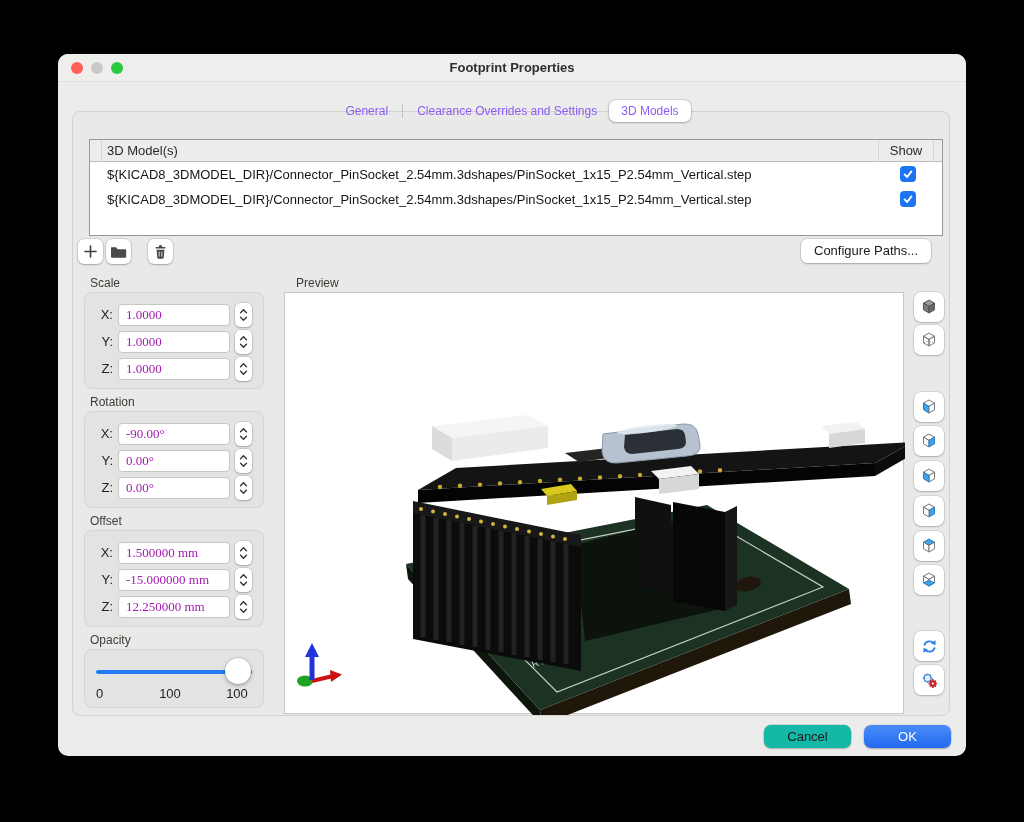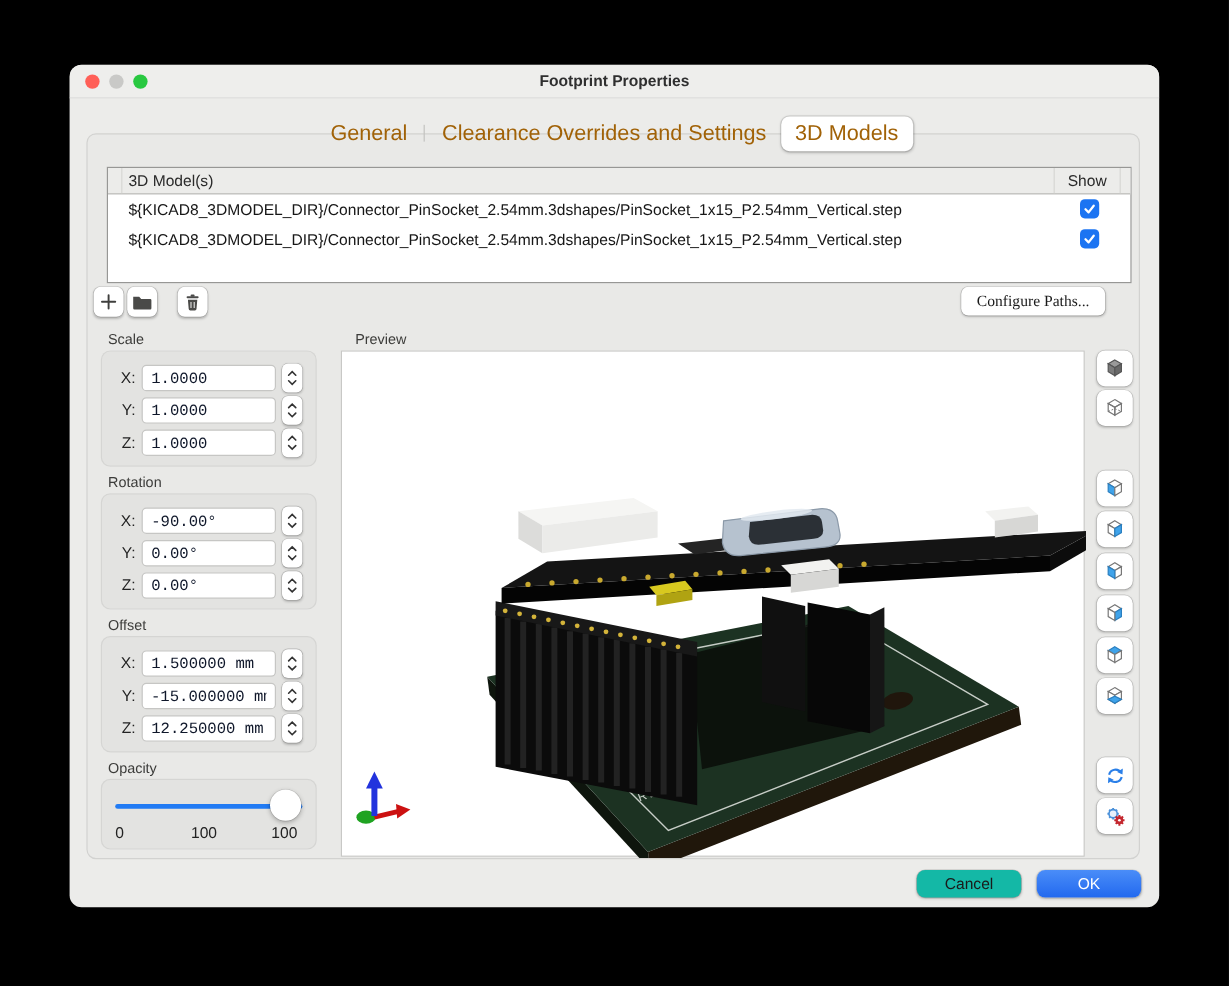--- a/index.html
+++ b/index.html
@@ -16,21 +16,21 @@
               background:#eeeeec; border-bottom:1px solid #dededc; }
   .lights { position:absolute; left:13px; top:8px; display:flex; gap:8px; }
   .light { width:12px; height:12px; border-radius:50%; }
   .light.red{ background:#ff5f57; } .light.gray{ background:#c9c9c7; } .light.green{ background:#28c840; }
   .wtitle { position:absolute; left:0; right:0; top:0; height:28px; line-height:28px;
             text-align:center; font-size:13px; font-weight:700; color:#2f2f2f; }
 
   
   .tabbar { position:absolute; left:0; right:0; top:44px; height:26px;
             display:flex; justify-content:center; align-items:center; z-index:5; }
-  .tab { font-size:18px; color:#a16207; padding:4px 12px; border-radius:7px; cursor:default; }
+  .tab { font-size:12px; color:#8b5cf6; padding:4px 12px; border-radius:7px; cursor:default; }
   .tab.selected { background:#ffffff;
                   box-shadow:0 0 0 1px rgba(0,0,0,.09), 0 1px 2.5px rgba(0,0,0,.22); }
   .tabsep { width:1px; height:14px; background:#c2c2c0; margin:0 2px; }
 
   
   .panel { position:absolute; left:14px; top:57px; width:878px; height:605px;
            background:#e9e9e7; border:1px solid #d2d2d0; border-radius:8px; }
 
   
   .mtable { position:absolute; left:16px; top:27px; width:854px; height:97px;
@@ -53,33 +53,33 @@
               font-family:"Liberation Sans","DejaVu Sans",sans-serif; }
   .rowfolder { position:absolute; left:778px; top:4px; width:18px; height:16px; }
 
   
   .toolbtn { position:absolute; width:25px; height:25px; background:#fff; border-radius:6px;
              box-shadow:0 0 0 .5px rgba(0,0,0,.18), 0 1px 2px rgba(0,0,0,.22);
              display:flex; align-items:center; justify-content:center; }
   .cfgbtn { position:absolute; left:728px; top:127px; height:24px; padding:0 13px;
             background:#fff; border-radius:6px; font-size:13px; color:#1a1a1a;
             box-shadow:0 0 0 .5px rgba(0,0,0,.18), 0 1px 2px rgba(0,0,0,.22);
-            line-height:24px;font-family:Liberation Serif, serif; }
+            line-height:24px; }
 
   
   .grouplabel { position:absolute; left:17px; font-size:12px; color:#3c3c3a; }
   .groupbox { position:absolute; left:11px; width:180px; background:#e3e3e1;
               border:1px solid rgba(0,0,0,.06); border-radius:8px; }
   .spinrow { position:absolute; left:0; width:100%; height:22px; }
   .spinrow .axis { position:absolute; left:0; width:28px; text-align:right;
                    font-size:13px; color:#222; line-height:22px; }
   .spinrow input { position:absolute; left:33px; top:0; width:112px; height:22px;
                    border:1px solid #c6c6c4; border-radius:4px; background:#fff;
-                   font-size:13px; color:#0f172a; padding:0 7px;
-                   font-family:Liberation Mono, monospace; }
+                   font-size:13px; color:#a21caf; padding:0 7px;
+                   font-family:Liberation Serif, serif; }
   .stepper { position:absolute; left:150px; top:-1px; width:17px; height:24px;
              background:#fff; border-radius:5px;
              box-shadow:0 0 0 .5px rgba(0,0,0,.18), 0 1px 2px rgba(0,0,0,.2);
              display:flex; flex-direction:column; align-items:center; justify-content:center; gap:2px; }
 
   
   .slider-track { position:absolute; left:11px; top:20px; width:156px; height:4px;
                   border-radius:2px; background:#217bf4; }
   .slider-thumb { position:absolute; left:140px; top:8px; width:26px; height:26px;
                   background:#fff; border-radius:50%;

